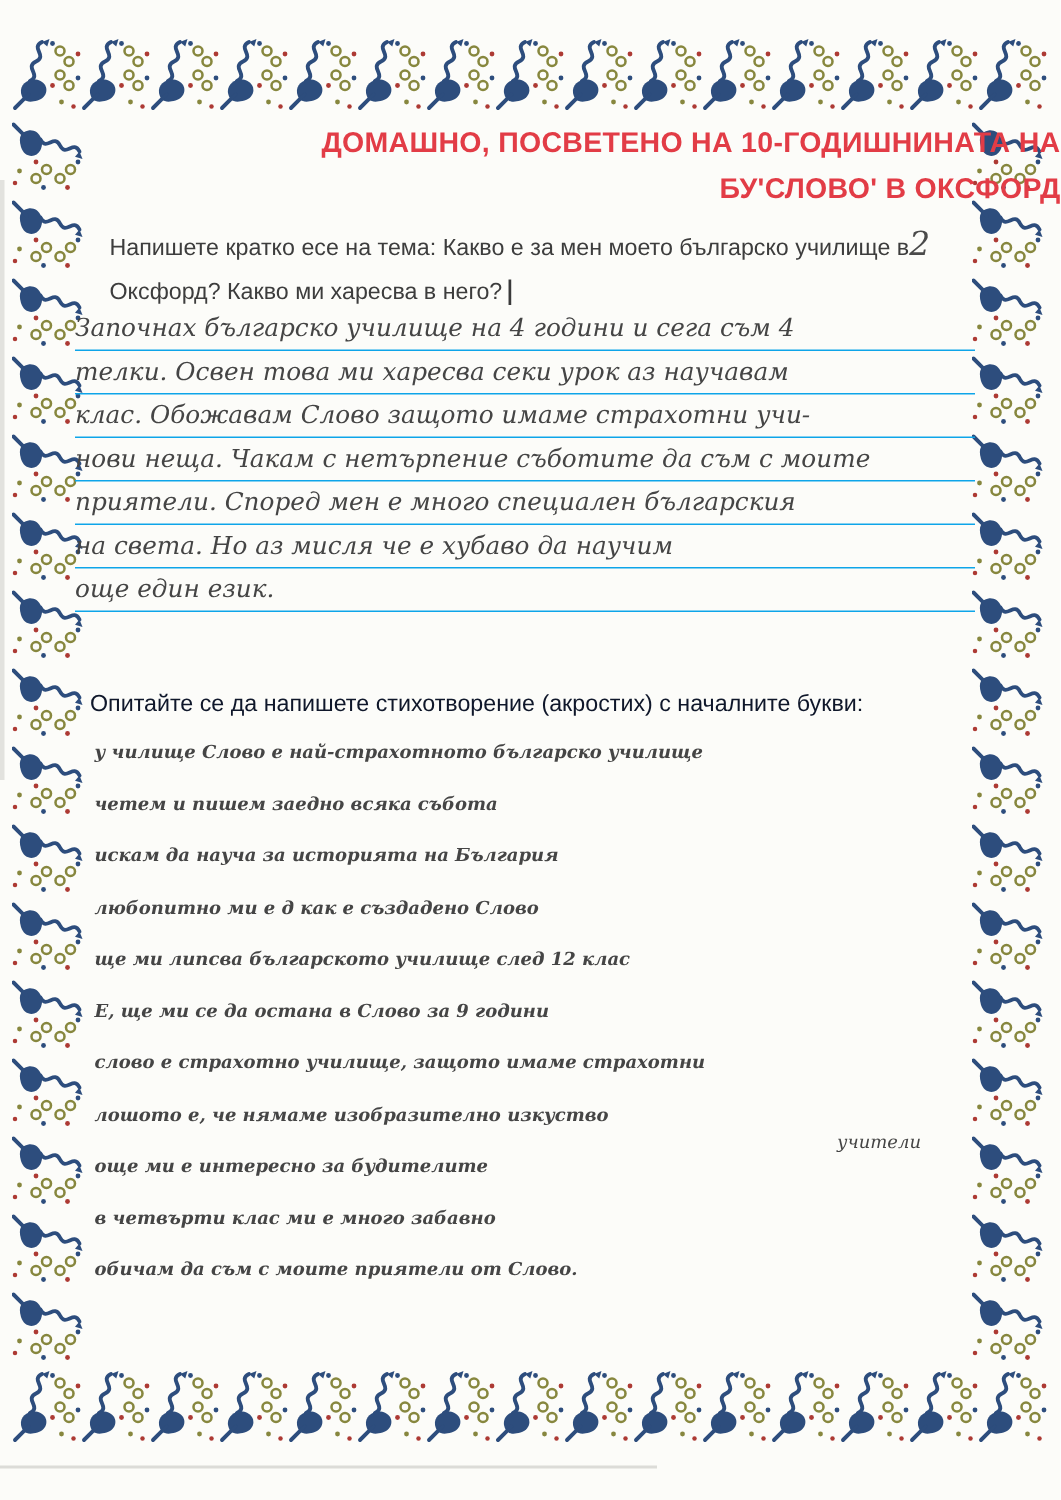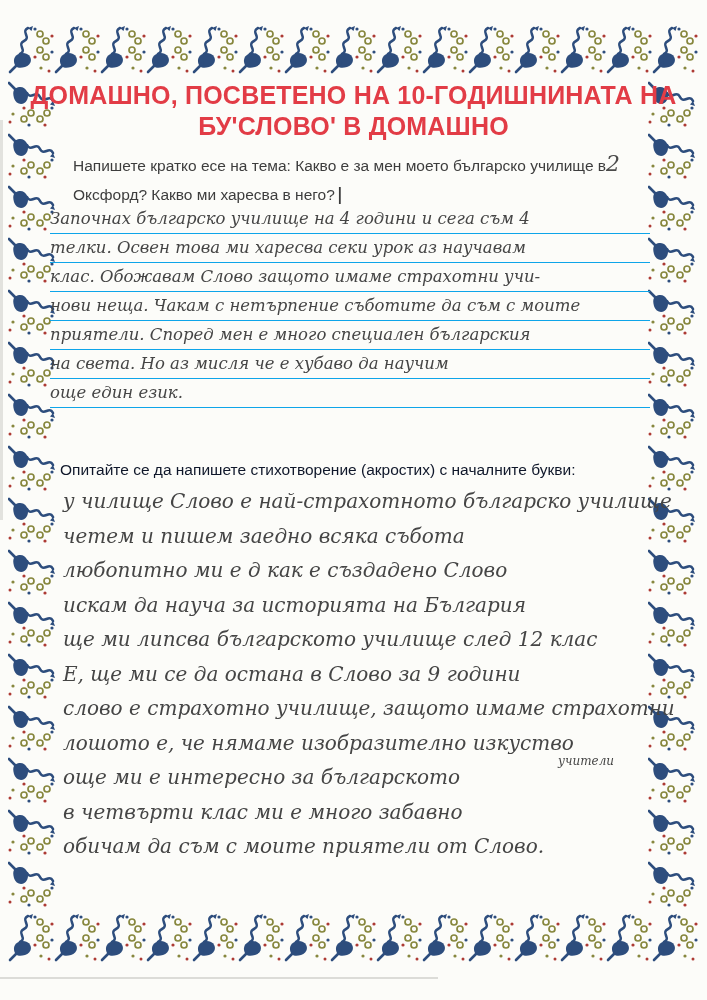--- a/index.html
+++ b/index.html
@@ -19,21 +19,21 @@
   #border-top{left:8px;top:24px;width:692px;height:52px;}
   #border-bottom{left:8px;top:912px;width:692px;height:52px;}
   #border-left{left:8px;top:78px;width:52px;height:834px;}
   #border-right{left:648px;top:78px;width:52px;height:834px;}
   
   .scan-edge-left{position:absolute;left:0;top:120px;width:3px;height:400px;background:#e2e2de;}
   .scan-line-bottom{position:absolute;left:0;top:977px;width:62%;height:2px;background:#dcdcd8;}
   
   .title{
     position:absolute;left:0;top:80px;width:100%;
-    text-align:center;font-weight:bold;font-size:25px;line-height:31px;
+    text-align:right;font-weight:bold;font-size:19px;line-height:31px;
     color:#e23c46;letter-spacing:0.2px;
   }
   .prompt{
     position:absolute;left:73px;top:149px;width:560px;
     font-size:15.5px;line-height:29px;color:#3d3d3d;
   }
   .prompt .hand-inline{
     font-family:"DejaVu Serif", serif;font-style:italic;
     font-size:22px;color:#4a4a4a;
   }
@@ -48,22 +48,22 @@
   
   .handwriting{font-family:"DejaVu Serif", serif;font-style:italic;color:#454545;}
   .essay{position:absolute;left:50px;top:205px;width:600px;}
   .essay .essay-line{
     height:28px;line-height:27px;font-size:16.5px;
     border-bottom:1px solid #0ea5e9;
     white-space:nowrap;overflow:hidden;
   }
   .acrostic{position:absolute;left:63px;top:484px;width:600px;}
   .acrostic .acrostic-line{
-    height:34.5px;line-height:34px;font-size:20px;
-    white-space:nowrap;overflow:visible;
+    height:34.5px;line-height:34px;font-size:12px;
+    white-space:nowrap;overflow:visible;font-weight:bold;
   }
   .overflow-word{
     position:absolute;left:495px;top:270px;
     font-size:12px;color:#454545;
   }
 </style>
 </head>
 <body>
 
 <div class="page">
@@ -1067,21 +1067,21 @@
         <circle cx="33" cy="44" r="1.6" fill="#87873e"></circle>
         <circle cx="41" cy="47" r="1.5" fill="#ad3a34"></circle>
       </svg>
     </div>
 
   <div class="scan-edge-left"></div>
   <div class="scan-line-bottom"></div>
 
   <div class="title">
     <div>ДОМАШНО, ПОСВЕТЕНО НА 10-ГОДИШНИНАТА НА</div>
-    <div>БУ'СЛОВО' В ДОМАШНО</div>
+    <div>БУ'СЛОВО' В ОКСФОРД</div>
   </div>
 
   <div class="prompt">
     <div><span>Напишете кратко есе на тема: Какво е за мен моето българско училище в</span><span class="hand-inline">2</span></div>
     <div><span>Оксфорд? Какво ми харесва в него?</span><span class="hand-bar">|</span></div>
   </div>
 
   <div class="essay handwriting">
     <div class="essay-line">Започнах българско училище на 4 години и сега съм 4</div>
     <div class="essay-line">телки. Освен това ми харесва секи урок аз научавам</div>
@@ -1090,25 +1090,25 @@
     <div class="essay-line">приятели. Според мен е много специален българския</div>
     <div class="essay-line">на света. Но аз мисля че е хубаво да научим</div>
     <div class="essay-line">още един език.</div>
   </div>
 
   <div class="acrostic-prompt">Опитайте се да напишете стихотворение (акростих) с началните букви:</div>
 
   <div class="acrostic handwriting">
     <div class="acrostic-line">у чилище Слово е най-страхотното българско училище</div>
     <div class="acrostic-line">четем и пишем заедно всяка събота</div>
+    <div class="acrostic-line">искам да науча за историята на България</div>
     <div class="acrostic-line">любопитно ми е д как е създадено Слово</div>
-    <div class="acrostic-line">искам да науча за историята на България</div>
     <div class="acrostic-line">ще ми липсва българското училище след 12 клас</div>
     <div class="acrostic-line">Е, ще ми се да остана в Слово за 9 години</div>
     <div class="acrostic-line">слово е страхотно училище, защото имаме страхотни</div>
     <div class="acrostic-line">лошото е, че нямаме изобразително изкуство</div>
-    <div class="acrostic-line">още ми е интересно за българското</div>
+    <div class="acrostic-line">още ми е интересно за будителите</div>
     <div class="acrostic-line">в четвърти клас ми е много забавно</div>
     <div class="acrostic-line">обичам да съм с моите приятели от Слово.</div>
     <span class="overflow-word handwriting">учители</span>
   </div>
 
 </div>
 
 </body></html>

